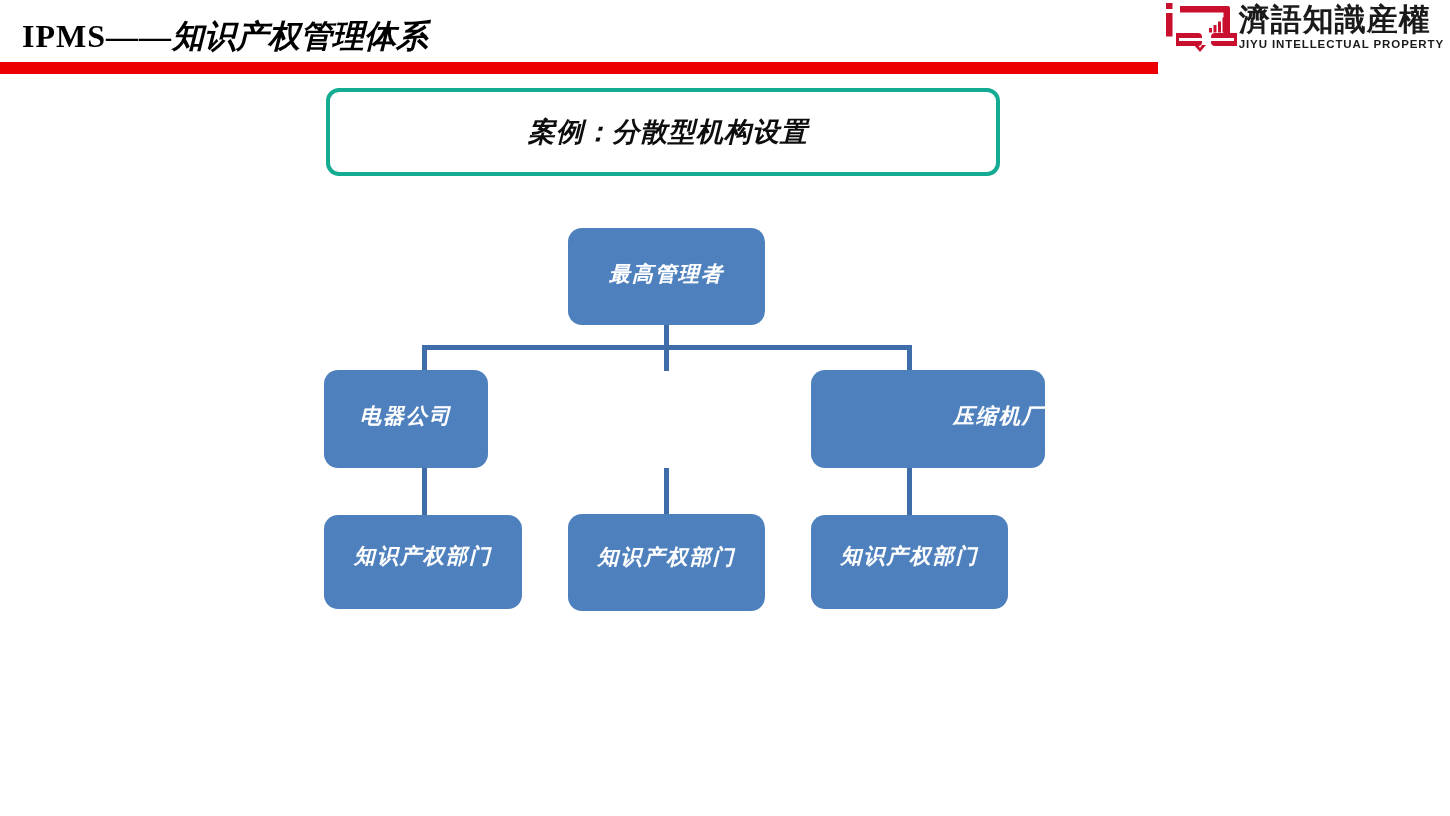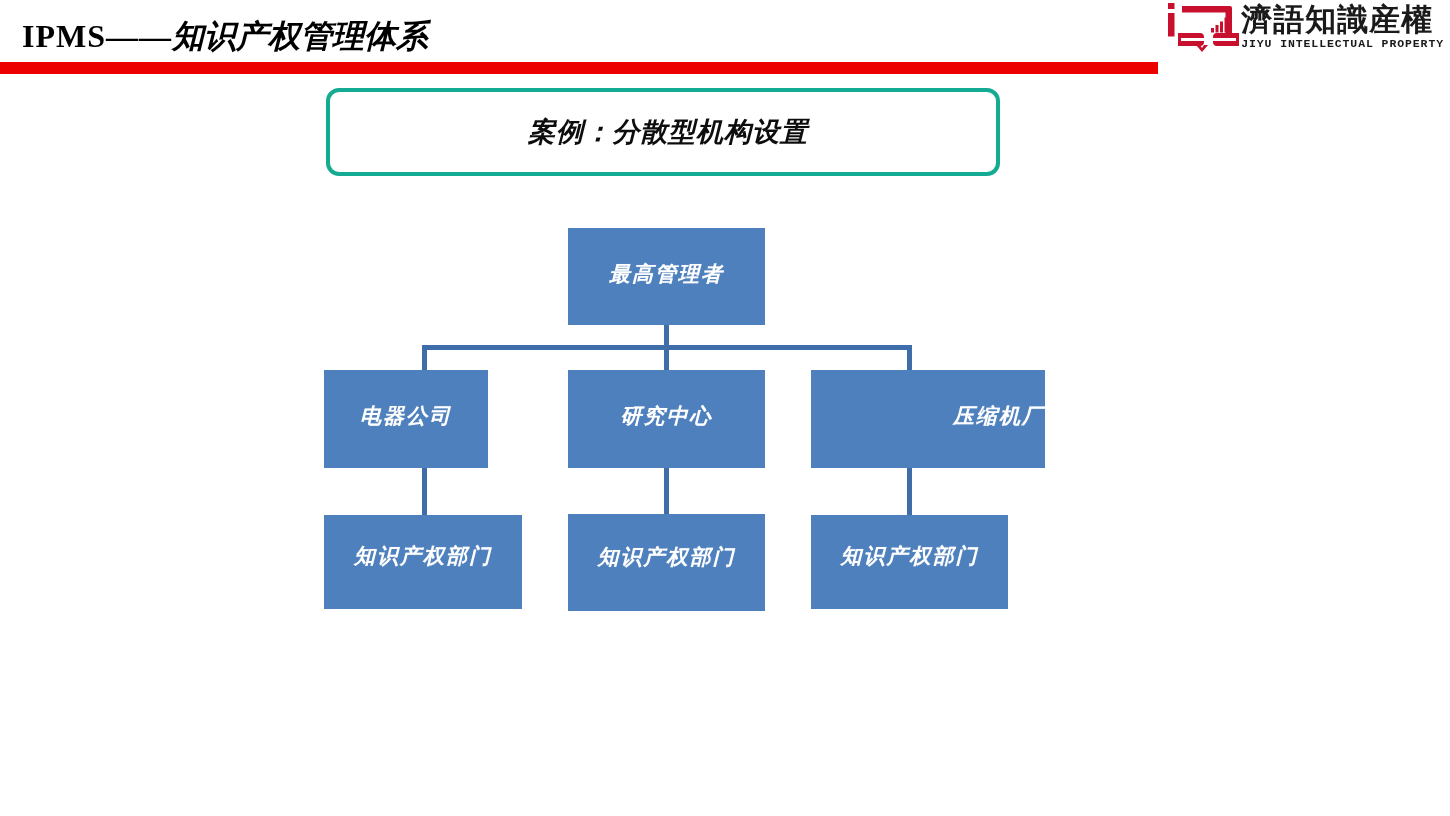--- a/index.html
+++ b/index.html
@@ -75,21 +75,21 @@
     white-space: nowrap;
     font-family: "Liberation Serif", "DejaVu Serif", serif;
   }
   .logo-en {
     font-size: 11.5px;
     font-weight: bold;
     color: #1a1a1a;
     letter-spacing: 0.9px;
     line-height: 14px;
     white-space: nowrap;
-    font-family: Liberation Mono, monospace;
+    font-family: Liberation Sans, sans-serif;
   }
 
   
   .case-box {
     position: absolute;
     left: 326px;
     top: 88px;
     width: 674px;
     height: 88px;
     border: 4px solid #14ab93;
@@ -126,20 +126,21 @@
     color: #ffffff;
     display: flex;
     align-items: center;
     justify-content: center;
     font-size: 21px;
     font-weight: bold;
     font-style: italic;
     letter-spacing: 2px;
     text-shadow: 0 0 1px rgba(255,255,255,0.35);
     box-sizing: border-box;
+    border-radius: 14px;
   }
   .node-top {
     left: 568px;
     top: 228px;
     width: 197px;
     height: 97px;
   }
   .node-l2-a { left: 324px; top: 370px; width: 164px; height: 98px; }
   .node-l2-b { left: 568px; top: 370px; width: 197px; height: 98px; }
   .node-l2-c { left: 811px; top: 370px; width: 234px; height: 98px; justify-content: flex-end; }
@@ -239,23 +240,20 @@
     <div class="conn conn-v-b2"></div>
     <div class="conn conn-v-c2"></div>
 
     <div class="node node-top">
       <span class="node-label">最高管理者</span>
     </div>
 
     <div class="node node-l2-a">
       <span class="node-label">电器公司</span>
     </div>
-    <div class="node node-l2-b">
-      <span class="node-label">研究中心</span>
-    </div>
     <div class="node node-l2-c">
       <span class="node-label">压缩机厂</span>
     </div>
 
     <div class="node node-l3-a">
       <span class="node-label">知识产权部门</span>
     </div>
     <div class="node node-l3-b">
       <span class="node-label">知识产权部门</span>
     </div>

